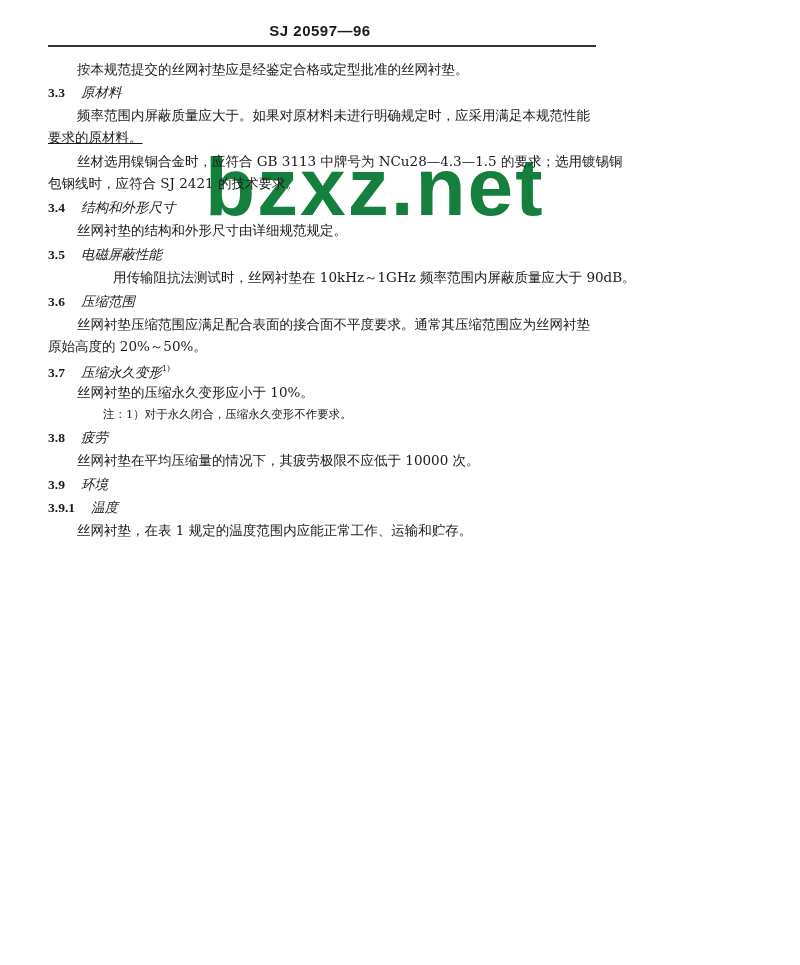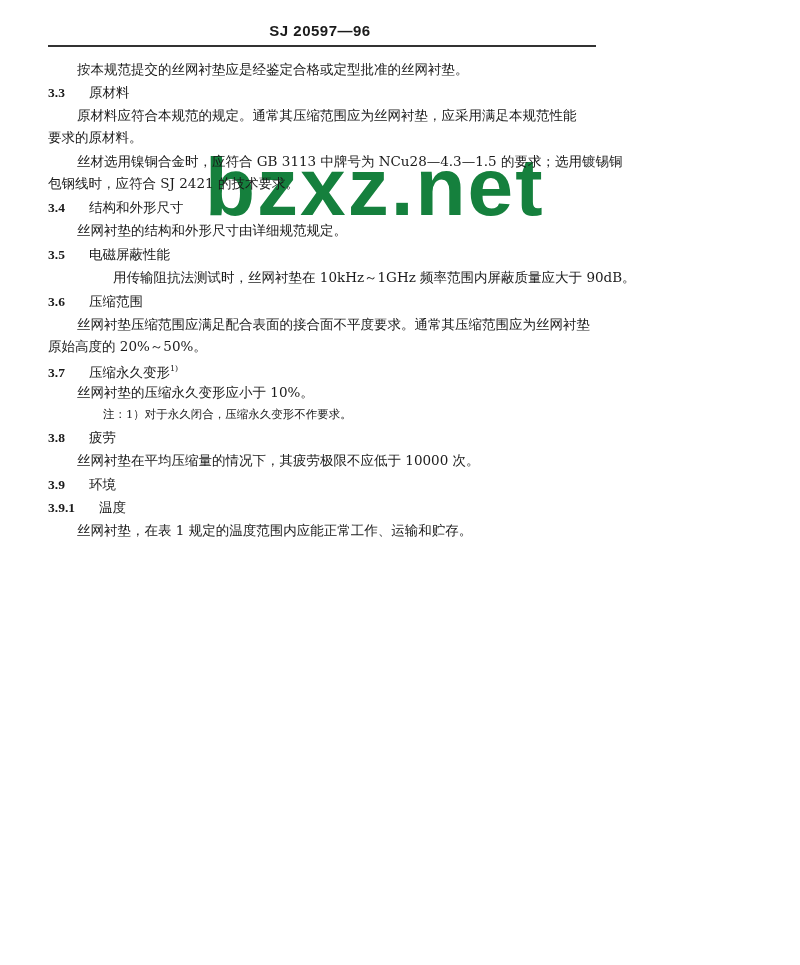--- a/index.html
+++ b/index.html
@@ -7,21 +7,21 @@
          font-family:"DejaVu Serif", serif; color:#1a1a1a; }
   .page { position:absolute; left:0; top:0; width:800px; height:965px; }
   .header { position:absolute; top:22px; left:0; width:640px; text-align:center;
             font-family:"Liberation Sans", sans-serif; font-weight:bold; font-size:15px; letter-spacing:0.5px; }
   .header-rule { position:absolute; top:45px; left:48px; width:548px; height:2px; background:#333; }
   .line { position:absolute; font-size:13.5px; white-space:nowrap; line-height:18px; }
   .indent { left:77px;text-align:right; }
   .flush { left:48px; }
   .sec { position:absolute; left:48px; font-size:13.5px; line-height:18px; white-space:nowrap; }
   .sec .num { font-family:Liberation Serif, serif; font-weight:bold; display:inline-block; }
-  .sec .ttl { margin-left:24px; }
+  .sec .ttl { margin-left:16px;font-style:italic; }
   .note { font-size:11.5px;margin-left:26px; }
   sup { font-size:8px; }
   .watermark { position:absolute; left:205px; top:140px; font-family:"Liberation Sans", sans-serif;
                font-weight:bold; font-size:82px; color:#15803d; letter-spacing:2px; z-index:0; }
   .content { position:relative; z-index:1; }
 </style>
 </head>
 <body>
 
 <div class="page">
@@ -29,22 +29,22 @@
 
   <div class="content">
     <div class="header">SJ 20597—96</div>
     <div class="header-rule"></div>
 
     <div class="line indent" style="top:60px;">按本规范提交的丝网衬垫应是经鉴定合格或定型批准的丝网衬垫。</div>
 
     <div class="sec" style="top:83px;">
       <span class="num">3.3</span><span class="ttl">原材料</span>
     </div>
-    <div class="line indent" style="top:106px;">原材料应符合本规范的规定。通常其压缩范围应为丝网衬垫，应采用满足本规范性能</div>
-    <div class="line flush" style="top:128px;">要求的原材料。</div>
+    <div class="line indent" style="top:106px;">频率范围内屏蔽质量应大于。如果对原材料未进行明确规定时，应采用满足本规范性能</div>
+    <div class="line flush" style="top:128px;text-decoration:underline;">要求的原材料。</div>
     <div class="line indent" style="top:152px;">丝材选用镍铜合金时，应符合 GB 3113 中牌号为 NCu28—4.3—1.5 的要求；选用镀锡铜</div>
     <div class="line flush" style="top:174px;">包钢线时，应符合 SJ 2421 的技术要求。</div>
 
     <div class="sec" style="top:198px;">
       <span class="num">3.4</span><span class="ttl">结构和外形尺寸</span>
     </div>
     <div class="line indent" style="top:221px;">丝网衬垫的结构和外形尺寸由详细规范规定。</div>
 
     <div class="sec" style="top:245px;">
       <span class="num">3.5</span><span class="ttl">电磁屏蔽性能</span>

